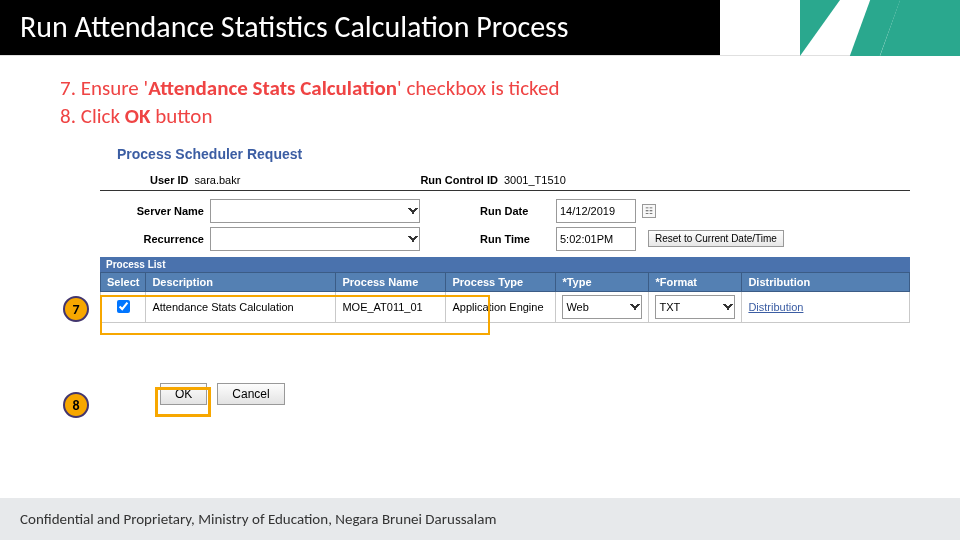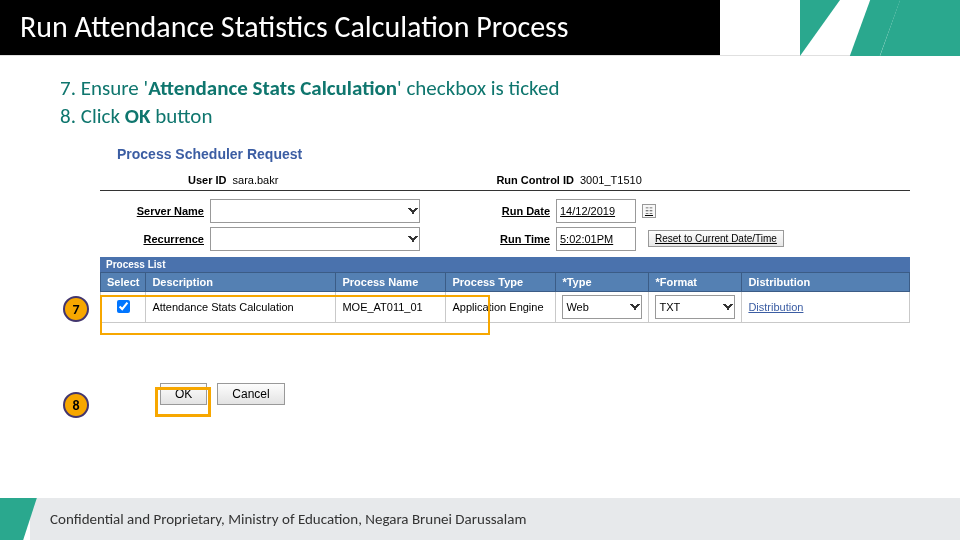--- a/index.html
+++ b/index.html
@@ -59,21 +59,21 @@
     content: '';
     position: absolute;
     left: -20px; top: 0;
     width: 0; height: 0;
     border-bottom: 56px solid #2aa88e;
     border-left: 20px solid transparent;
   }
   .instructions {
     padding: 18px 60px 10px 60px;
     font-size: 21px;
-    color: #0f766e;
+    color: #ef4444;
     line-height: 1.35;
   }
   .screenshot-area {
     margin: 5px 0 0 100px;
     width: 810px;
     position: relative;
     font-family: Arial, sans-serif;
   }
   .psr-title {
     color: #3b5da3;
@@ -82,49 +82,48 @@
     margin-bottom: 12px;
     margin-left: 17px;
   }
   .top-row {
     display: flex;
     gap: 180px;
     font-size: 11px;
     margin-left: 50px;
     margin-bottom: 4px;
   }
-  .field-pair { display: flex; gap: 6px; margin-left: 38px; }
+  .field-pair { display: flex; gap: 6px; }
   .field-pair .lbl { font-weight: bold; }
   .hr1 { border: none; border-top: 1px solid #333; margin: 2px 0 8px 0; }
   .grid-row {
     display: flex;
     align-items: center;
     margin-bottom: 4px;
     font-size: 11px;
-    text-decoration: underline;
   }
   .grid-row .lbl {
     width: 110px;
     text-align: right;
     font-weight: bold;
     padding-right: 6px;
   }
   .select-box, .input-box {
     height: 24px;
     border: 1px solid #999;
     background: #fff;
     font-size: 11px;
     padding: 0 3px;
   }
   .select-box { appearance: none; padding-right: 14px; background-image: linear-gradient(45deg, transparent 4px, #333 4px 6px, transparent 6px), linear-gradient(-45deg, transparent 4px, #333 4px 6px, transparent 6px); background-position: right 5px center, right 1px center; background-size: 6px 6px; background-repeat: no-repeat;}
   .w180 { width: 210px; }
   .w80 { width: 80px; }
   .w70 { width: 70px; }
   .right-col { margin-left: 60px; display: flex; align-items: center; gap: 6px;}
-  .right-col .lbl2 { width: 70px; font-weight: bold; text-align: right; }
+  .right-col .lbl2 { width: 70px; font-weight: bold; text-align: left; }
   .cal-icon, .mag-icon {
     width: 14px; height: 14px;
     border: 1px solid #999;
     display: inline-flex;
     align-items: center; justify-content: center;
     font-size: 9px;
     color: #555;
     background: #f8f8f8;
   }
   .reset-btn {
@@ -198,20 +197,21 @@
     border: 3px solid #f7a700;
     top: 387px; left: 155px;
     width: 56px; height: 30px;
     pointer-events: none;
   }
   .footer-bar {
     position: absolute;
     left: 0; right: 0; bottom: 0;
     height: 42px;
     display: flex;
+    flex-direction: column;
   }
   .footer-green {
     background: #2aa88e;
     width: 40px;
     transform: skewX(-18deg);
     margin-left: -10px;
   }
   .footer-grey {
     background: #e7e9eb;
     flex: 1;

